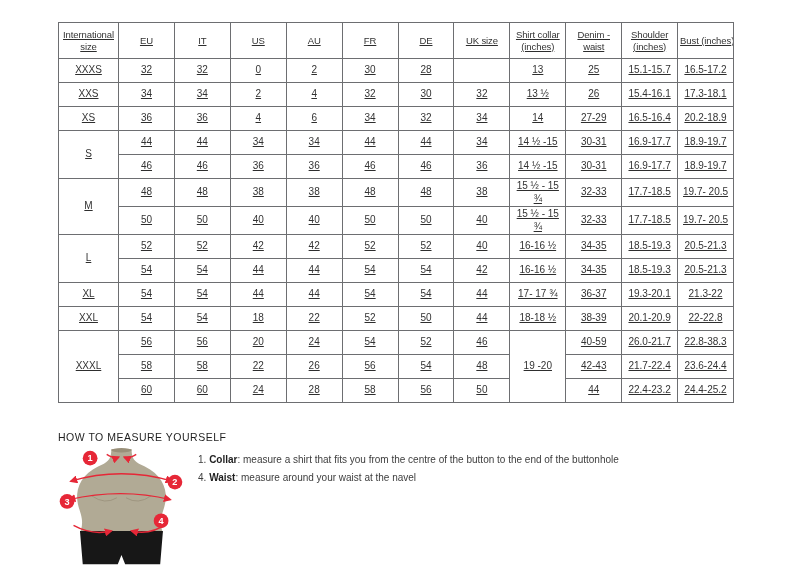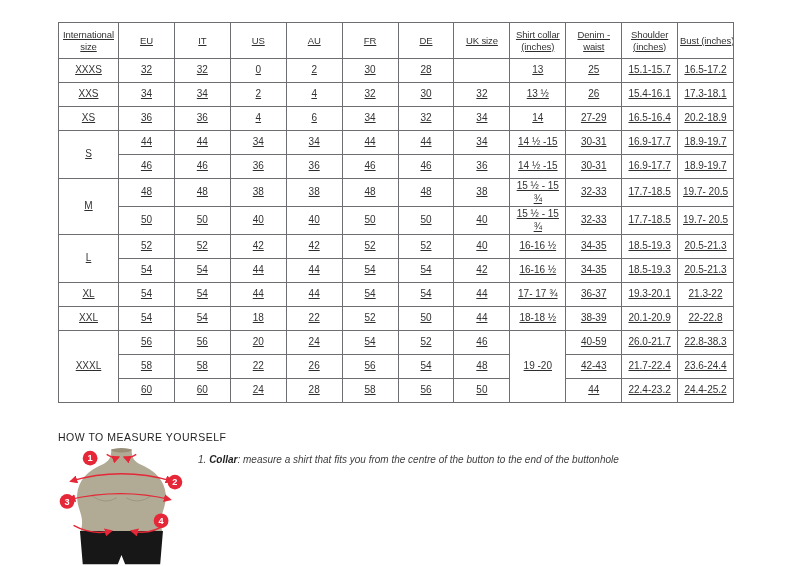--- a/index.html
+++ b/index.html
@@ -21,21 +21,21 @@
   }
   table.size-chart th{height:33px;font-size:9.5px;letter-spacing:-0.1px;}
   table.size-chart td{height:21px;}
   table.size-chart col.first{width:60px;}
   .nw{white-space:nowrap;}
   
   .howto{position:absolute;left:58px;top:431px;width:700px;}
   .howto-title{font-size:10.5px;font-weight:normal;letter-spacing:.5px;color:#1f1f1f;}
   .howto-body{display:flex;align-items:flex-start;margin-top:5px;}
   .fig{width:126px;flex:0 0 126px;}
-  .howto-list{margin:0 0 12px 14px;padding:6px 0 0 0;list-style:none;font-size:10px;color:#3d3d3d;font-style:italic;}
+  .howto-list{margin:0 0 12px 14px;padding:6px 0 0 0;list-style:none;font-size:10px;color:#3d3d3d;}
   .howto-item{margin-bottom:6px;line-height:12px;}
   .howto-item b{color:#1f1f1f;font-weight:bold;}
 </style>
 </head>
 <body>
 
 <div class="table-wrap">
   <table class="size-chart">
     <colgroup>
       <col class="first">
@@ -303,15 +303,16 @@
           </g>
           <g>
             <circle cx="111" cy="79" r="8" fill="#e62737"></circle>
             <text x="111" y="79" dy="3.5">4</text>
           </g>
         </g>
       </svg>
     </div>
     <ul class="howto-list">
       <li class="howto-item"><span>1.</span> <b>Collar</b><span>: measure a shirt that fits you from the centre of the button to the end of the buttonhole</span></li>
+      <li class="howto-item"><span>4.</span> <b>Waist</b><span>: measure around your waist at the navel</span></li>
     </ul>
   </div>
 </div>
 
 </body></html>

